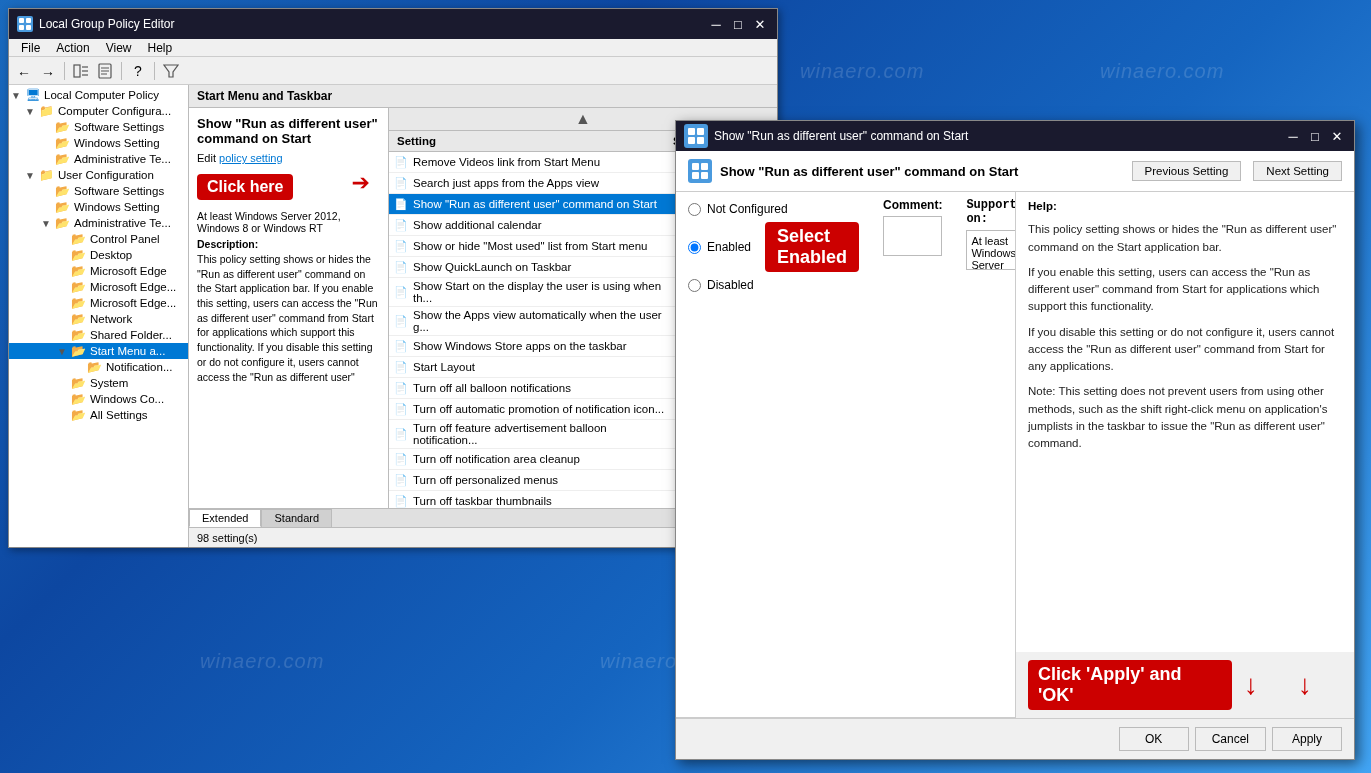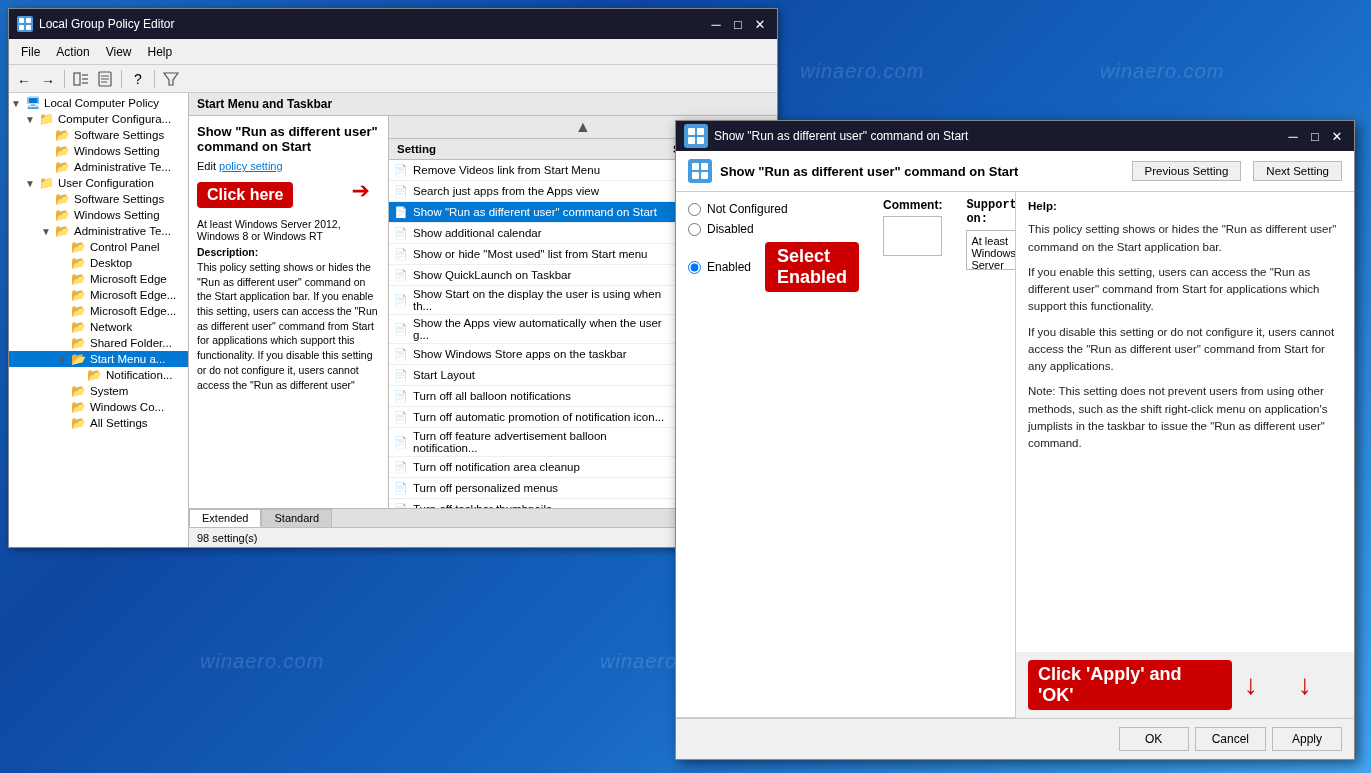--- a/index.html
+++ b/index.html
@@ -68,21 +68,21 @@
       font-size: 13px;
       display: flex; align-items: center; justify-content: center;
     }
 
     .window-menubar {
       background: #f0f0f0;
       display: flex;
       align-items: center;
       padding: 2px 4px;
       border-bottom: 1px solid #ccc;
-      height: 26px;
+      height: 18px;
     }
     .menu-item {
       padding: 2px 8px;
       cursor: pointer;
       font-size: 12px;
     }
 
     .window-toolbar {
       background: #f0f0f0;
       display: flex;
@@ -917,27 +917,27 @@
 
     <div class="dialog-left">
 
       <div class="radio-section">
         <div class="radio-group">
           <label class="radio-item">
             <input type="radio" name="policy-state" value="notconfigured" style="">
             <span>Not Configured</span>
           </label>
           <label class="radio-item">
-            <input type="radio" name="policy-state" value="disabled" style="">
-            <span>Disabled</span>
-          </label>
-          <label class="radio-item">
             <input type="radio" name="policy-state" value="enabled" checked="" style="">
             <span>Enabled</span>
             <span class="select-enabled-badge">Select Enabled</span>
+          </label>
+          <label class="radio-item">
+            <input type="radio" name="policy-state" value="disabled" style="">
+            <span>Disabled</span>
           </label>
         </div>
       </div>
 
       <div class="comment-section">
         <div class="comment-label">Comment:</div>
         <textarea class="comment-textarea" style=""></textarea>
       </div>
 
       <div class="supported-section">

